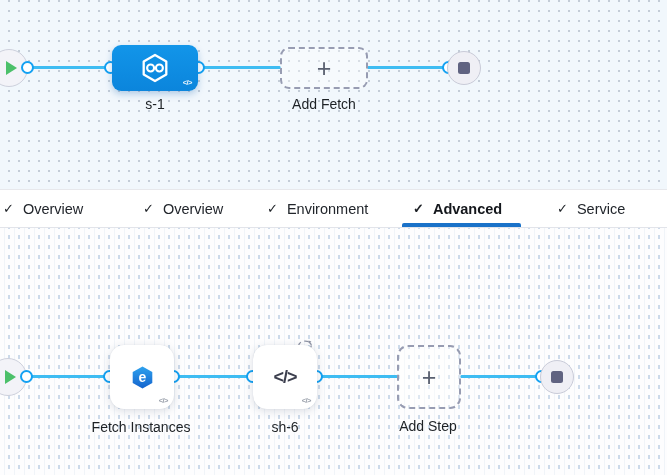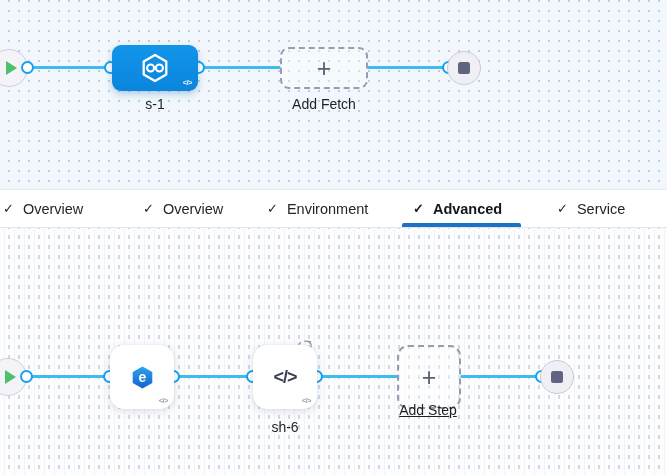--- a/index.html
+++ b/index.html
@@ -179,36 +179,37 @@
               <stop offset="0" stop-color="#2fa2ee"></stop>
                 <stop offset="1" stop-color="#1463cd"></stop>
             </linearGradient>
           </defs>
           <polygon points="12.5,1.5 22.3,7 22.3,18 12.5,23.5 2.7,18 2.7,7" fill="url(#eg)" stroke="none" stroke-linejoin="round"></polygon>
           <text x="12.5" y="17.4" text-anchor="middle" font-size="14" font-weight="bold" fill="#ffffff">e</text>
         </svg>
       </div>
       <span class="code-badge">&lt;/&gt;</span>
     </div>
+    <div class="node-label" style="left:141px; top:191px;">Fetch Instances</div>
 
     <svg class="loop-icon" viewBox="0 0 18 15">
       <ellipse cx="9" cy="7.5" rx="6.3" ry="4.4" fill="none" stroke="#8d92a3" stroke-width="1.3" stroke-dasharray="8.5 3.5"></ellipse>
       <polygon points="15.4,3.4 12.5,2.4 13.1,5.7" fill="#8d92a3"></polygon>
       <polygon points="2.6,11.6 5.5,12.6 4.9,9.3" fill="#8d92a3"></polygon>
     </svg>
 
     <div class="step-node" style="left:253px; top:117px;">
       <span class="code-glyph">&lt;/&gt;</span>
       <span class="code-badge">&lt;/&gt;</span>
     </div>
     <div class="node-label" style="left:285px; top:191px;">sh-6</div>
 
     <div class="ghost-box step">
       <span class="plus-glyph">+</span>
     </div>
-    <div class="node-label" style="left:428px; top:174px;text-decoration:underline;">Add Step</div>
+    <div class="node-label" style="left:428px; top:190px;">Add Step</div>
 
     <div class="endcap stop" style="left:540px; top:132px;">
       <div class="stop-sq"></div>
     </div>
   </section>
 
 </div>
 
 </body></html>

